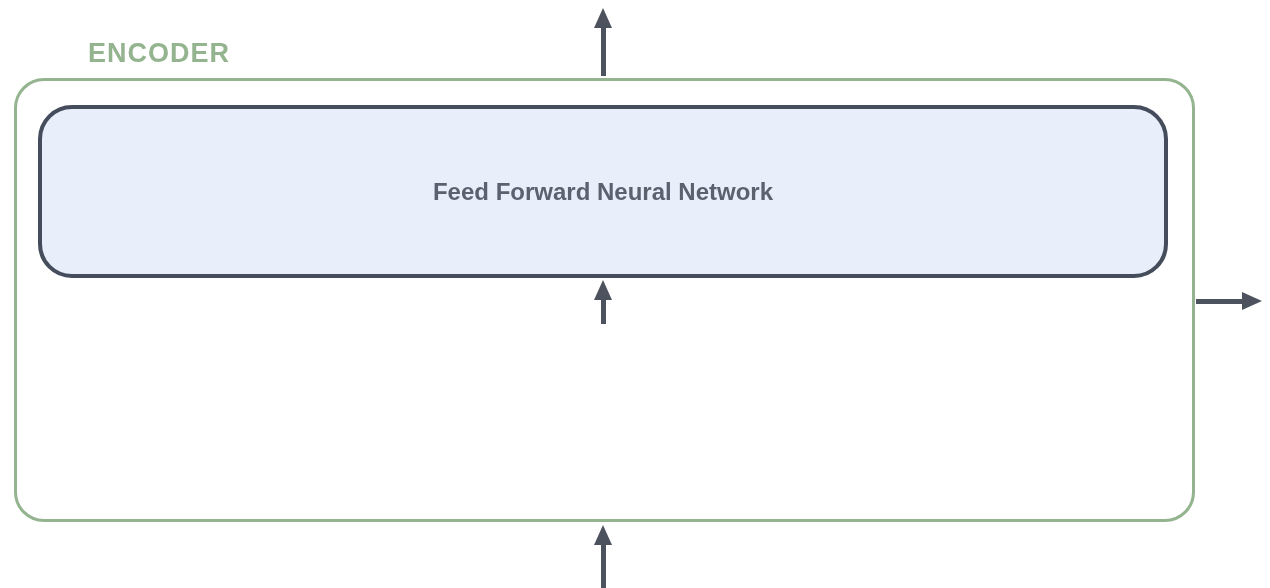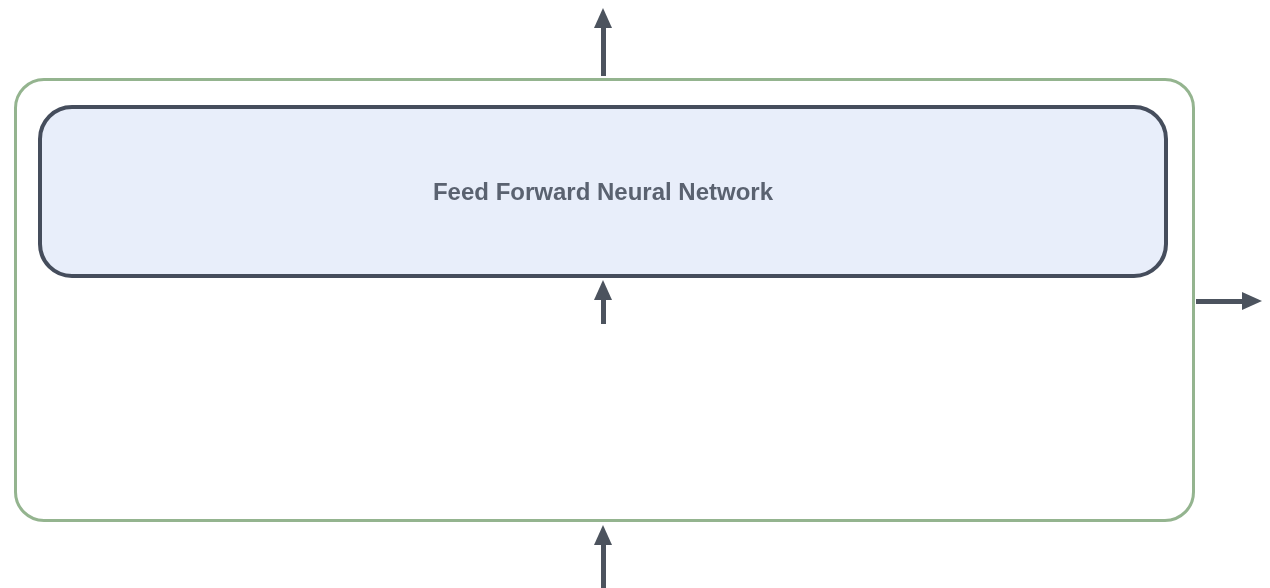--- a/index.html
+++ b/index.html
@@ -90,20 +90,21 @@
   .arrow-top    { left: 594px; top: 8px;   height: 68px; }
   .arrow-mid    { left: 594px; top: 280px; height: 44px; }
   .arrow-bottom { left: 594px; top: 525px; height: 63px; }
   .arrow-right  { left: 1196px; top: 292px; width: 66px; }
 </style>
 </head>
 <body>
 
 <div class="canvas">
 
+  <div class="encoder-label">ENCODER</div>
 
   <div class="encoder-box"></div>
 
   <div class="block block-ffn">
     <span class="block-label">Feed Forward Neural Network</span>
   </div>
 
 
   <div class="arrow-v arrow-top">
     <div class="head-up"></div>

